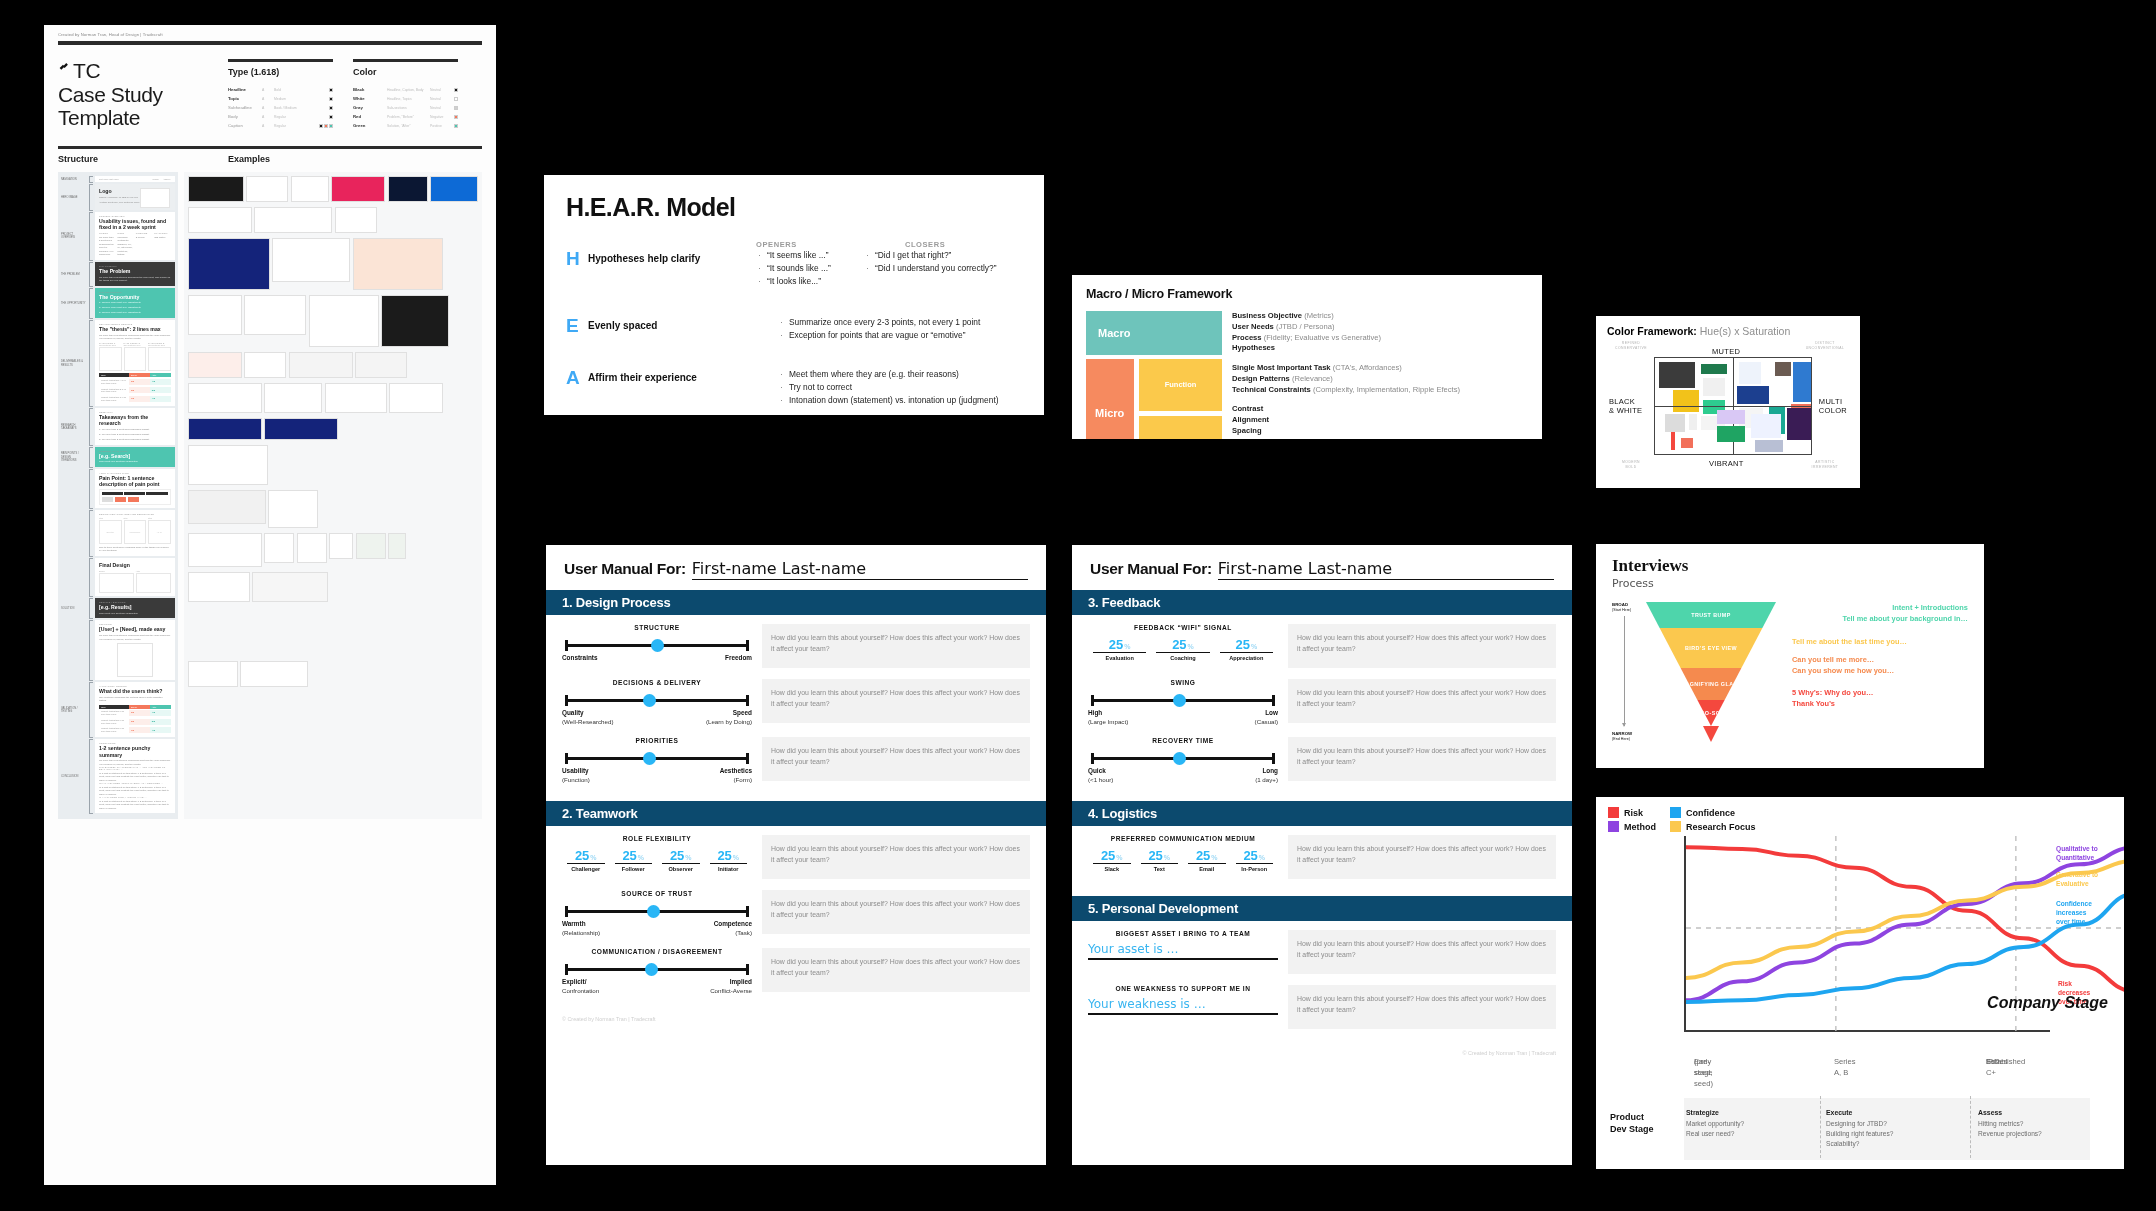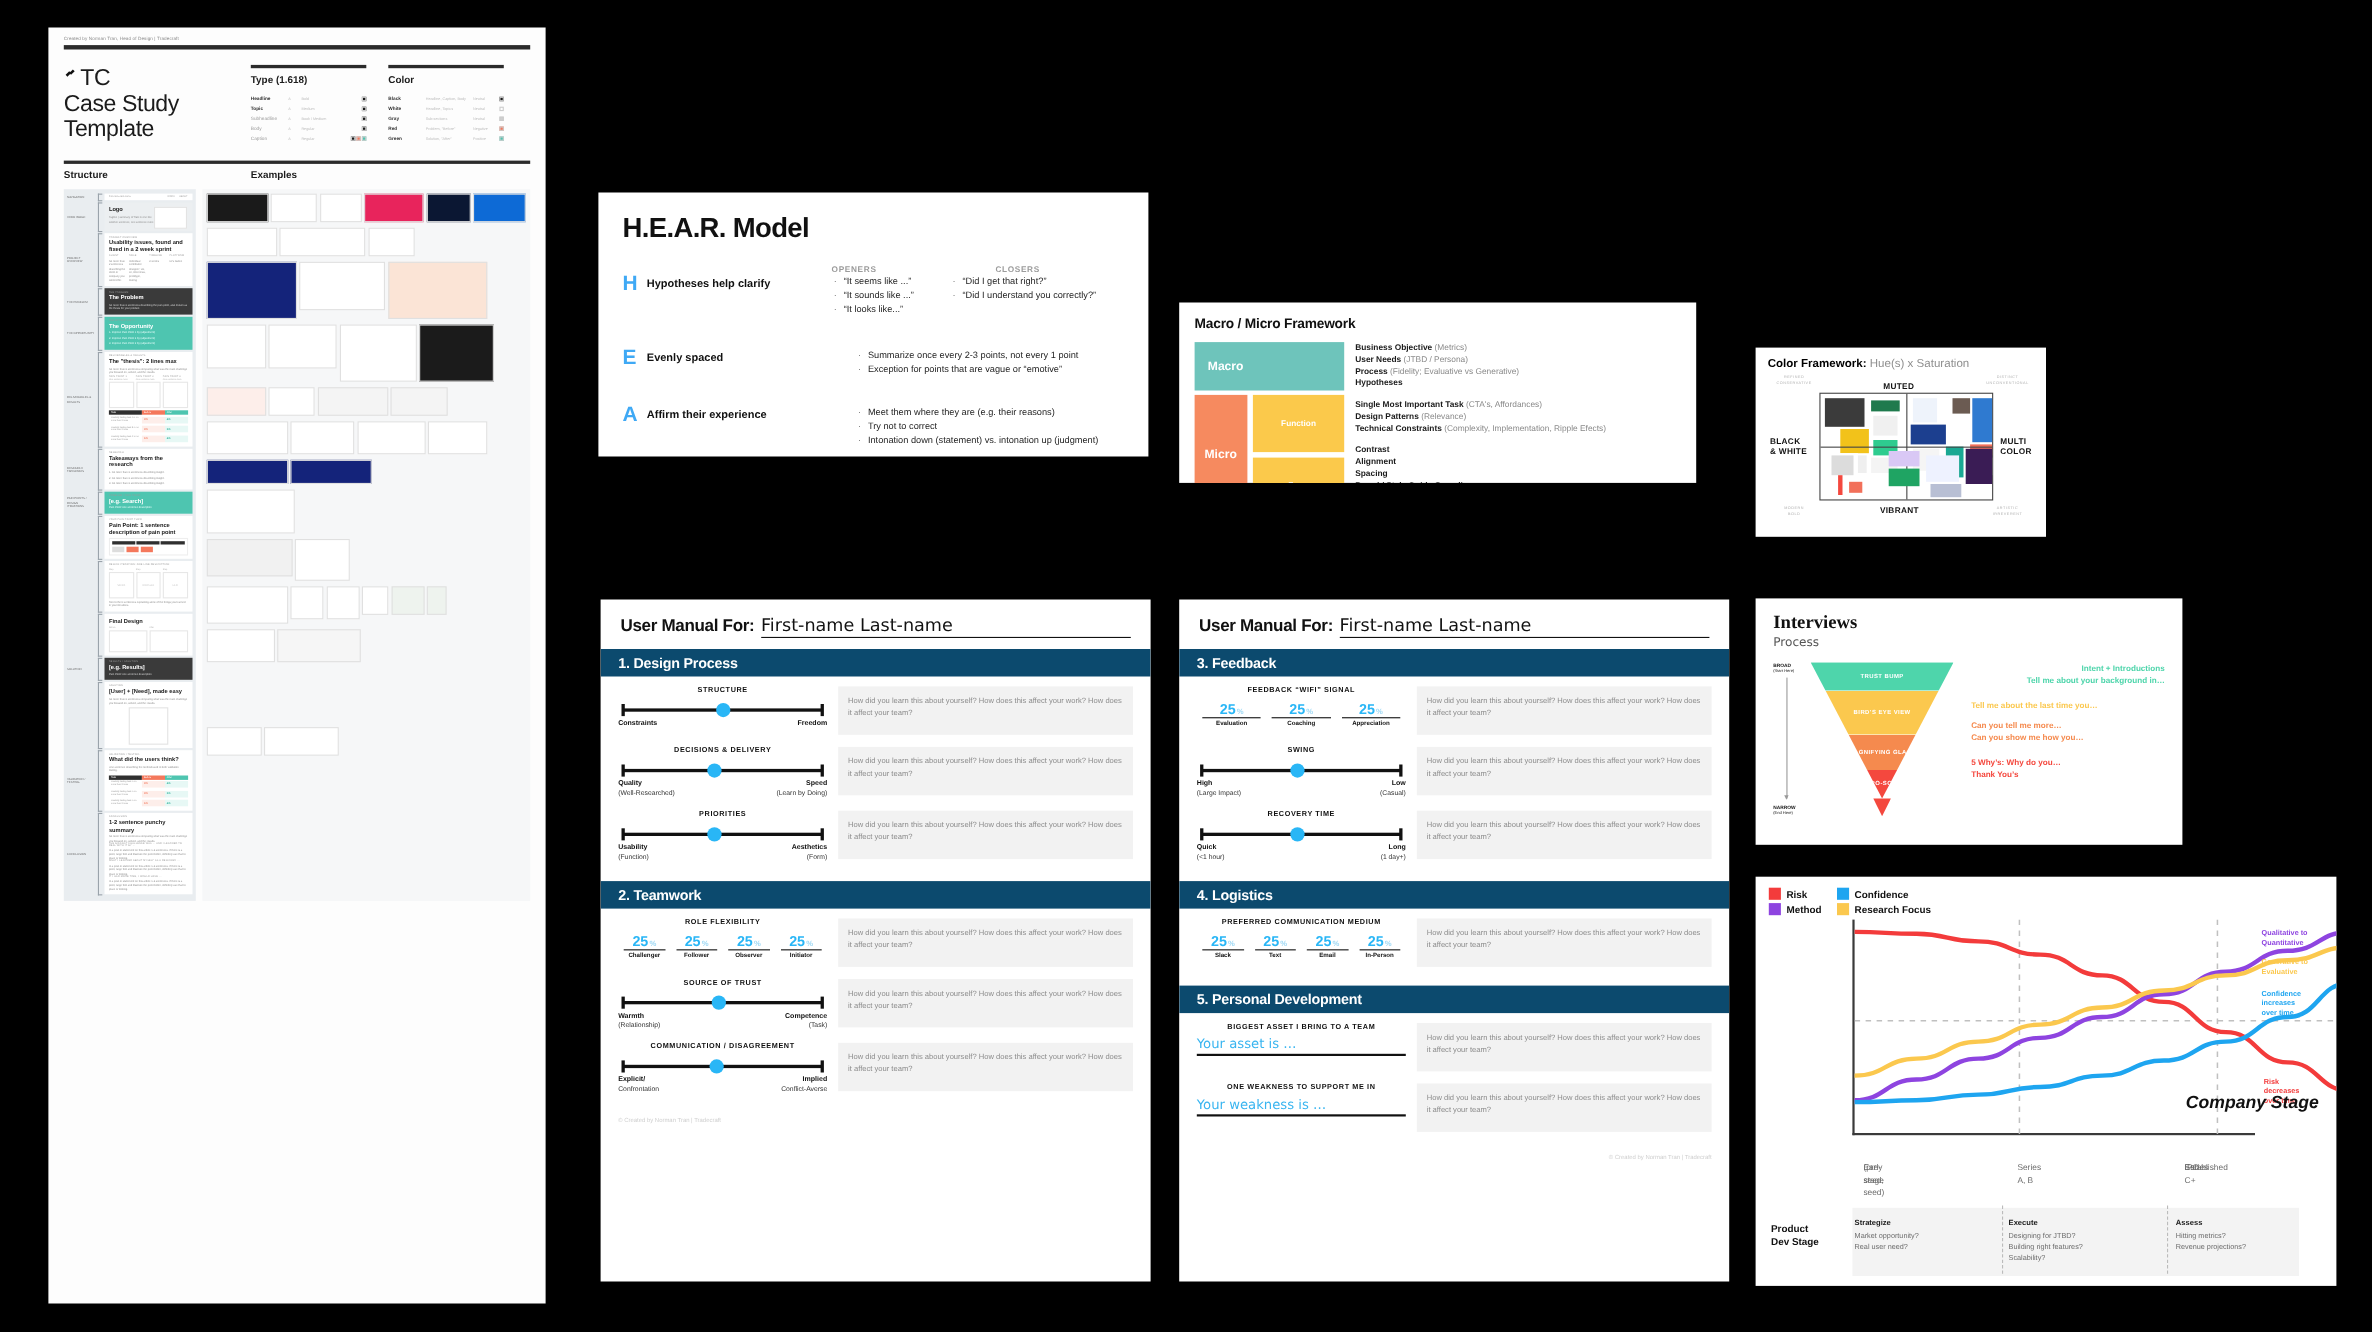--- a/index.html
+++ b/index.html
@@ -115,21 +115,21 @@
   .mm-grp p { font-size: 7.6px; line-height: 1.42; color:#1b1b1b; }
   .mm-grp b { font-weight: 800; }
   .mm-grp span { color:#8a8a8a; }
 
   
   #colorfw { left: 1596px; top: 272px; width: 264px; height: 172px; padding: 9px 11px; margin-top: 44px; }
   #colorfw .h1 { font-size: 10.5px; font-weight: 800; }
   #colorfw .h1 span { font-weight: 400; color:#8e8e8e; }
   .cf-area { position:relative; margin-top: 6px; height: 127px; }
   .cf-corner { position:absolute; font-size:3.4px; color:#b0b0b0; letter-spacing:.5px; line-height:1.5; text-align:center;}
-  .cf-axis { position:absolute; font-size:7.5px; font-weight:700; color:#111; letter-spacing:.3px; }
+  .cf-axis { position:absolute; font-size:7.5px; font-weight:400; color:#111; letter-spacing:.3px; }
   .cf-grid { position:absolute; left:47px; top:14px; width:158px; height:98px; border:.8px solid #444; }
   .cf-grid:before { content:""; position:absolute; left:50%; top:0; bottom:0; border-left:.8px solid #444; }
   .cf-grid:after { content:""; position:absolute; top:50%; left:0; right:0; border-top:.8px solid #444; }
   .thumb { position:absolute; }
 
   
   .um { padding: 0; }
   #um1 { left: 546px; top: 545px; width: 500px; height: 620px; }
   #um2 { left: 1072px; top: 545px; width: 500px; height: 620px; }
   .um-head { display:flex; align-items:baseline; padding: 14px 18px 10px 18px; }

